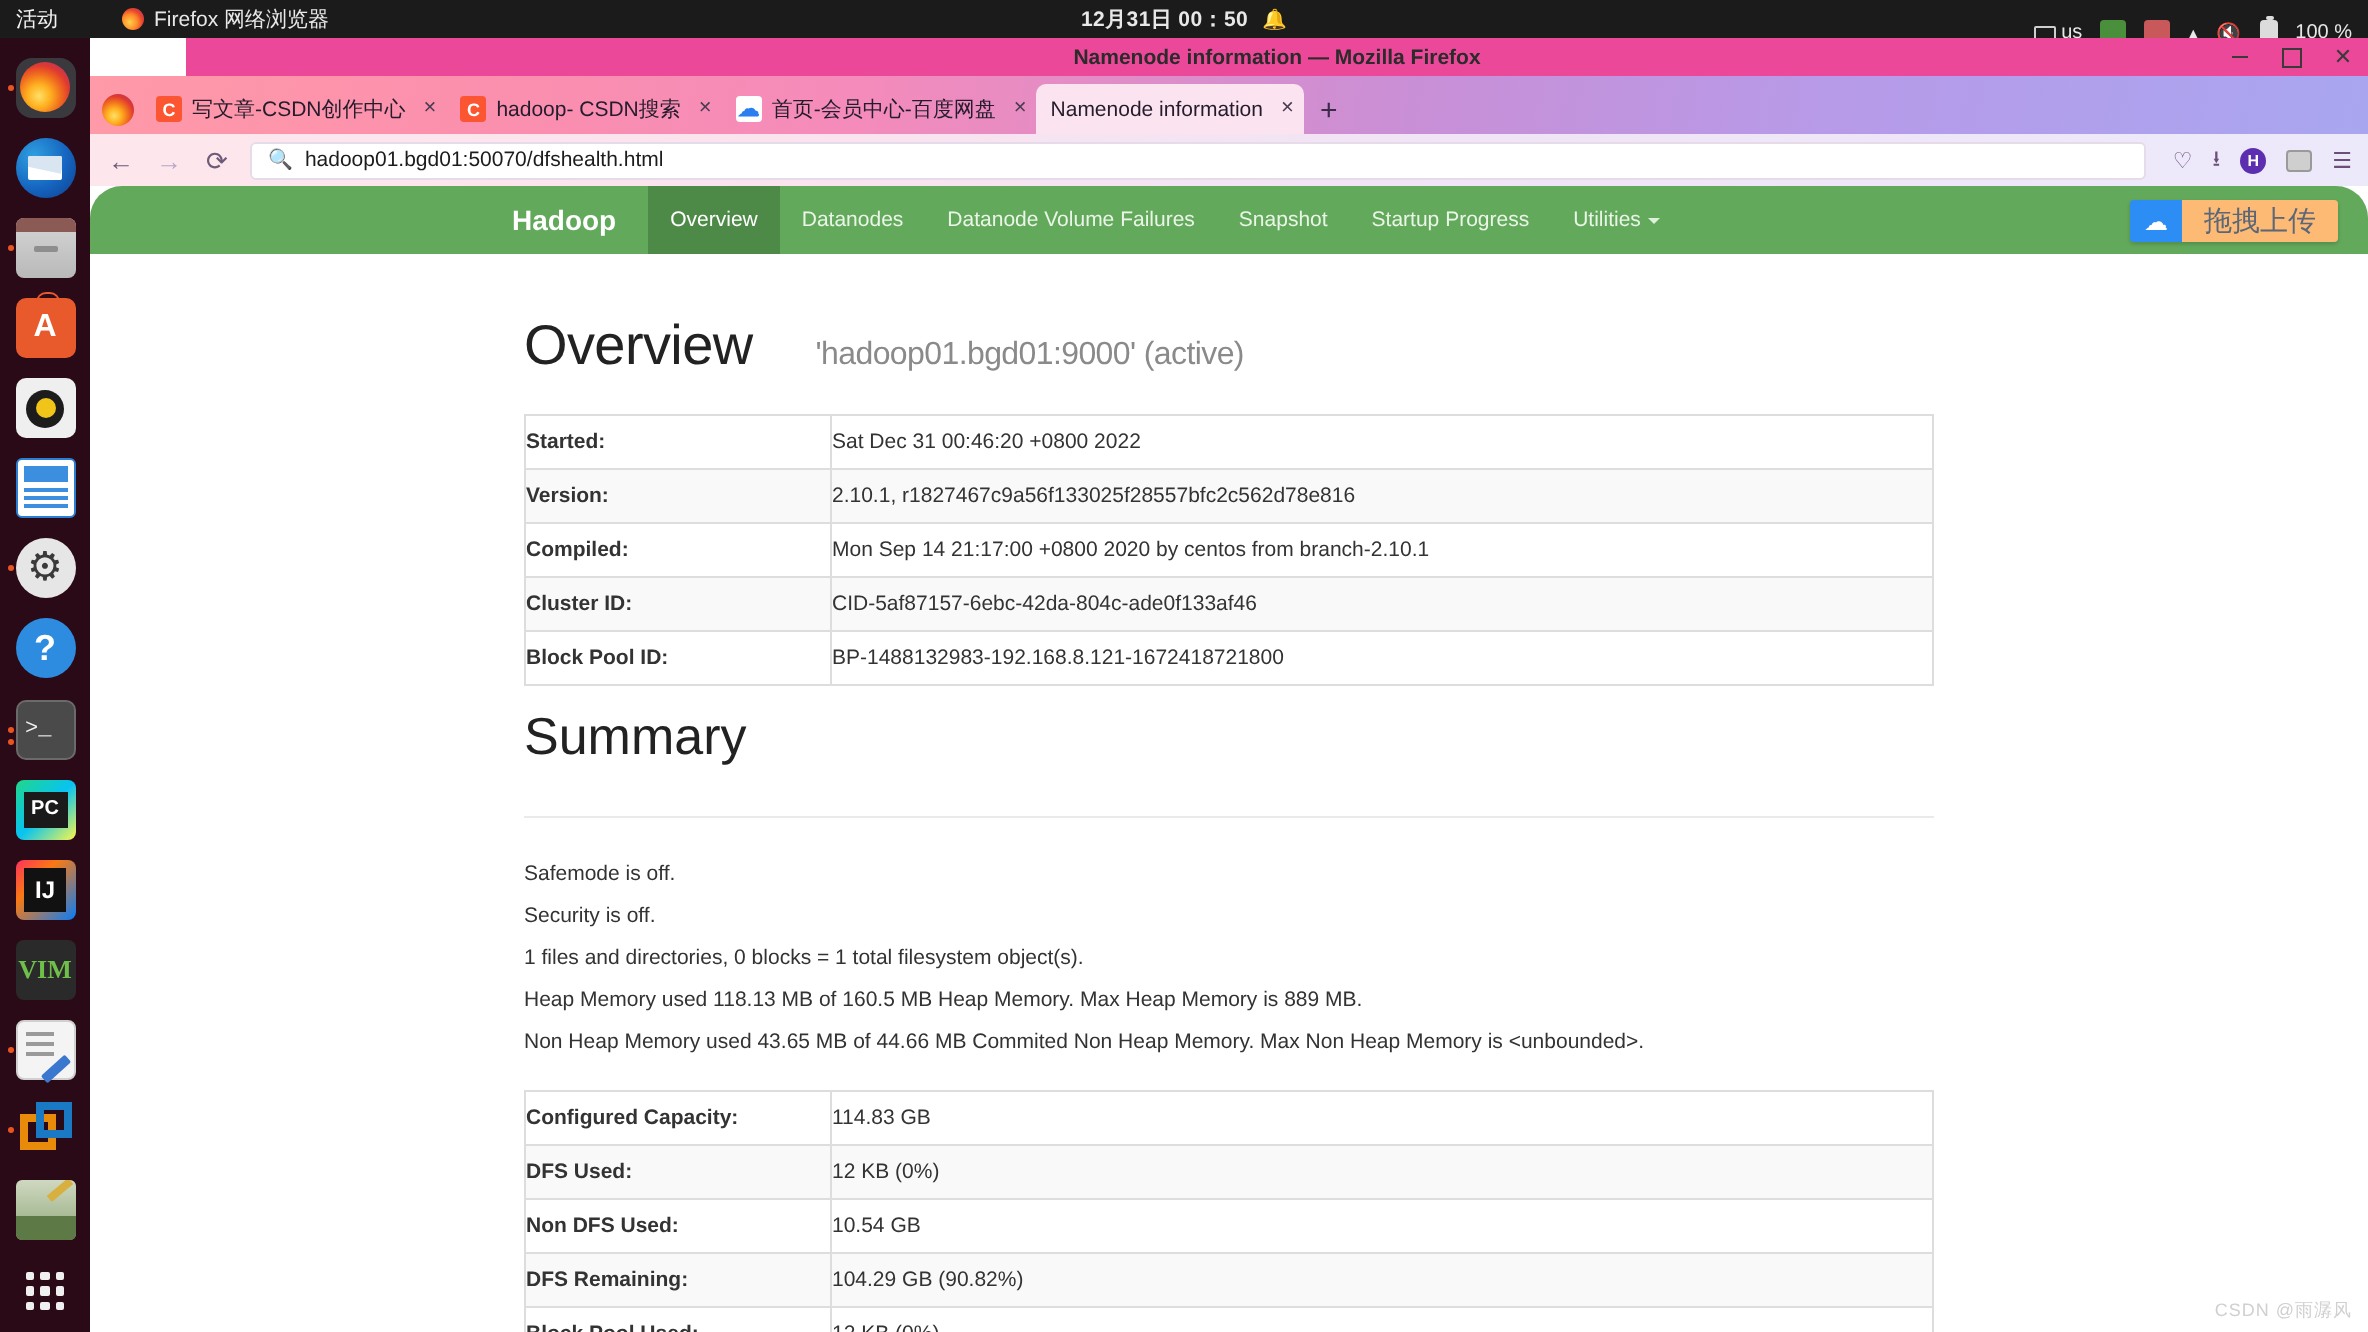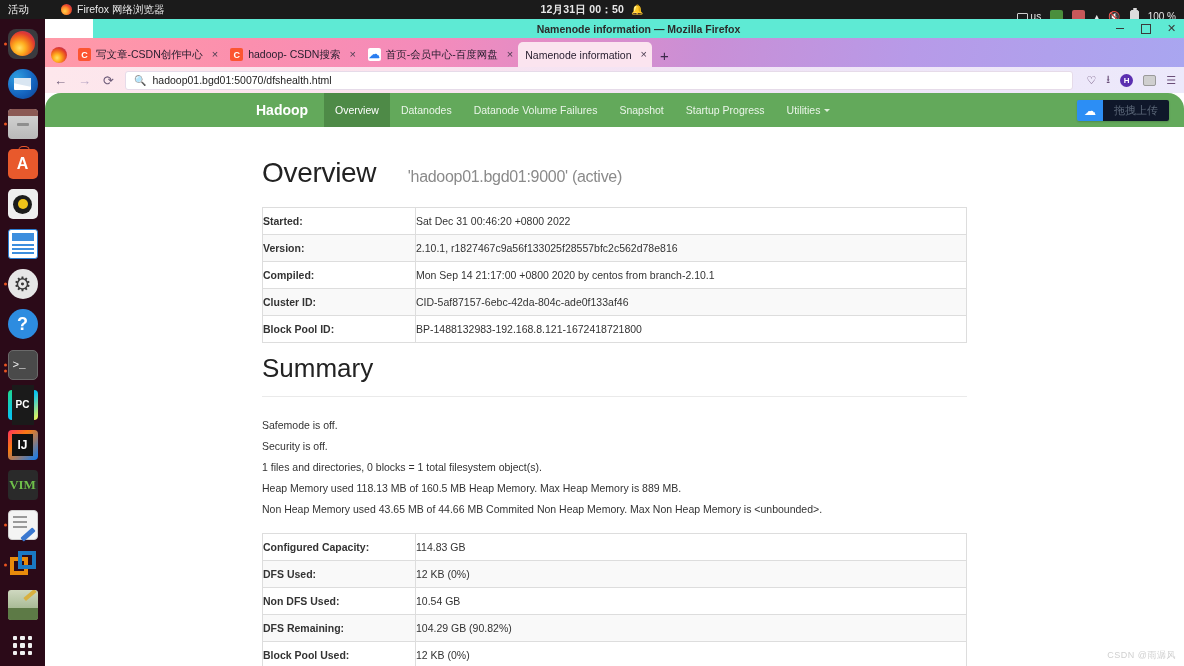--- a/index.html
+++ b/index.html
@@ -151,21 +151,21 @@
     background: #4a4a4a; border-radius: 5px; color: #f0f0f0;
     display: flex; align-items: center; justify-content: flex-start;
     font-family: "Liberation Mono", monospace; font-size: 11px;
     padding-left: 4px; border: 1px solid #6a6a6a;
   }
   .ic-pycharm {
     background: linear-gradient(135deg, #21d789 0%, #07c3f2 50%, #fcf84a 100%);
     border-radius: 4px; display: flex; align-items: center; justify-content: center;
   }
   .ic-pycharm .box {
-    width: 22px; height: 40px; background: #1a1a1a; color: #fff;
+    width: 22px; height: 18px; background: #1a1a1a; color: #fff;
     font-size: 10px; font-weight: bold; display: flex;
     align-items: center; justify-content: center;
   }
   .ic-idea {
     background: linear-gradient(135deg, #fe315d 0%, #f97a12 35%, #087cfa 100%);
     border-radius: 4px; display: flex; align-items: center; justify-content: center;
   }
   .ic-idea .box {
     width: 21px; height: 22px; background: #111; color: #fff;
     font-size: 12px; font-weight: bold; display: flex;
@@ -221,21 +221,21 @@
   }
   .ic-grid i { background: #f0f0f0; border-radius: 1px; display: block; }
 
   
   #ff-window {
     position: absolute; left: 45px; top: 19px;
     width: 1139px; height: 647px;
     background: #fff;
   }
   #titlebar {
-    height: 19px; background: #5eead4;
+    height: 19px; background: #ec4899;
     display: flex; align-items: center; justify-content: center;
     position: relative;
     margin-left: 48px;
   }
   #win-title { font-size: 10.5px; color: #2b2b2b; font-weight: bold; }
   #win-ctrls {
     position: absolute; right: 6px; top: 0; height: 19px;
     display: flex; align-items: center; gap: 13px;
     color: #3a3a3a; font-size: 11px;
   }
@@ -322,36 +322,36 @@
     display: flex; align-items: center; height: 21px;
     border-radius: 2px; overflow: hidden;
     box-shadow: 0 1px 2px rgba(0,0,0,.18);
   }
   #baidu-logo {
     width: 26px; height: 21px; background: #2c8ef5;
     display: flex; align-items: center; justify-content: center;
     color: #fff; font-size: 12px;
   }
   #baidu-label {
-    background: #0f172a; color: #5b6778; font-size: 11px;
+    background: #fdba74; color: #5b6778; font-size: 14px;
     padding: 0 11px; height: 21px; display: flex; align-items: center;
   }
 
   #content {
     width: 705px; margin: 0 auto; padding-top: 30px;
     position: relative;
   }
   h1.page-h {
     font-size: 28px; font-weight: normal; color: #222;
     letter-spacing: -.3px;
   }
   h1.page-h small { font-size: 16px; color: #8a8a8a; margin-left: 24px; }
   h2.sec-h {
     font-size: 26px; font-weight: normal; color: #222;
-    padding-bottom: 12px; border-bottom: 1px solid #eaeaea;
+    padding-bottom: 24px; border-bottom: 1px solid #eaeaea;
     margin-top: 10px;
   }
   table.info {
     width: 100%; border-collapse: collapse; margin-top: 18px;
     font-size: 10.5px;
   }
   table.info td {
     border: 1px solid #ddd; padding: 7px 0; color: #333;
     vertical-align: middle;
   }

